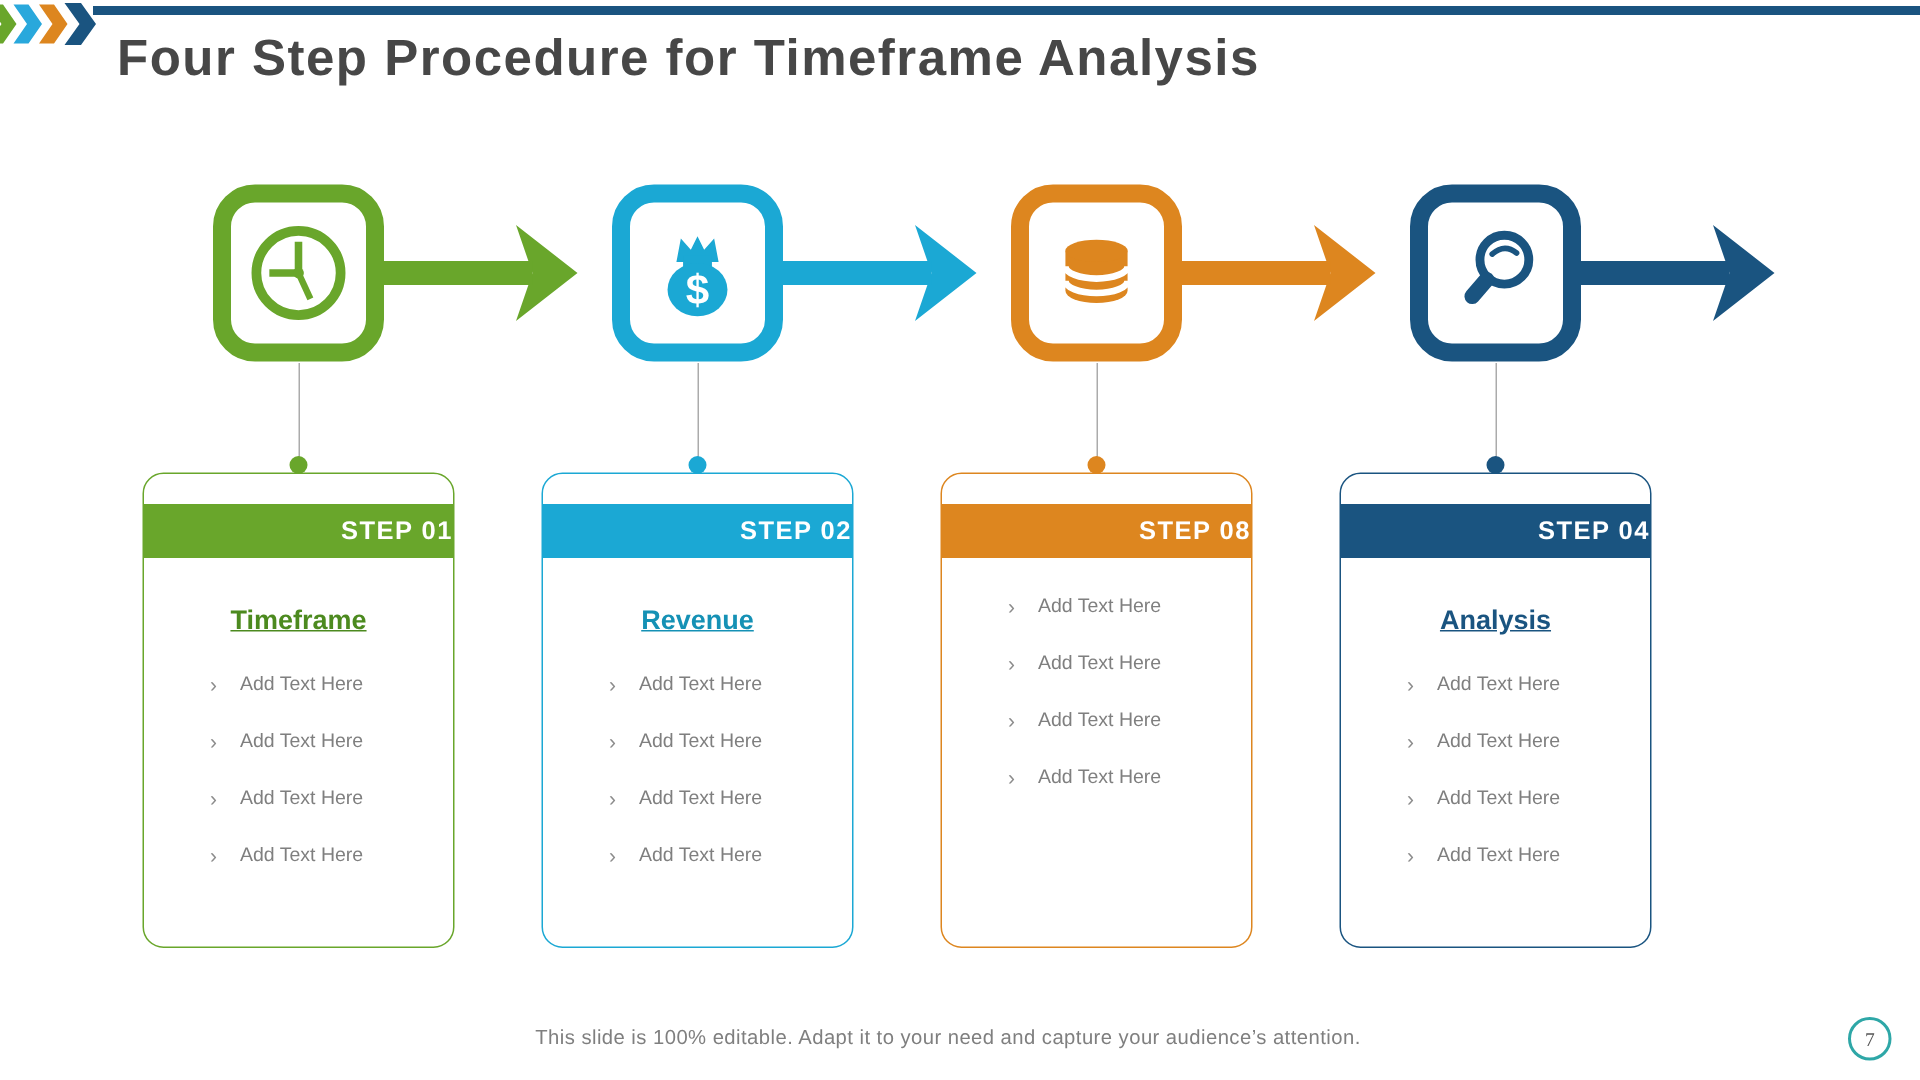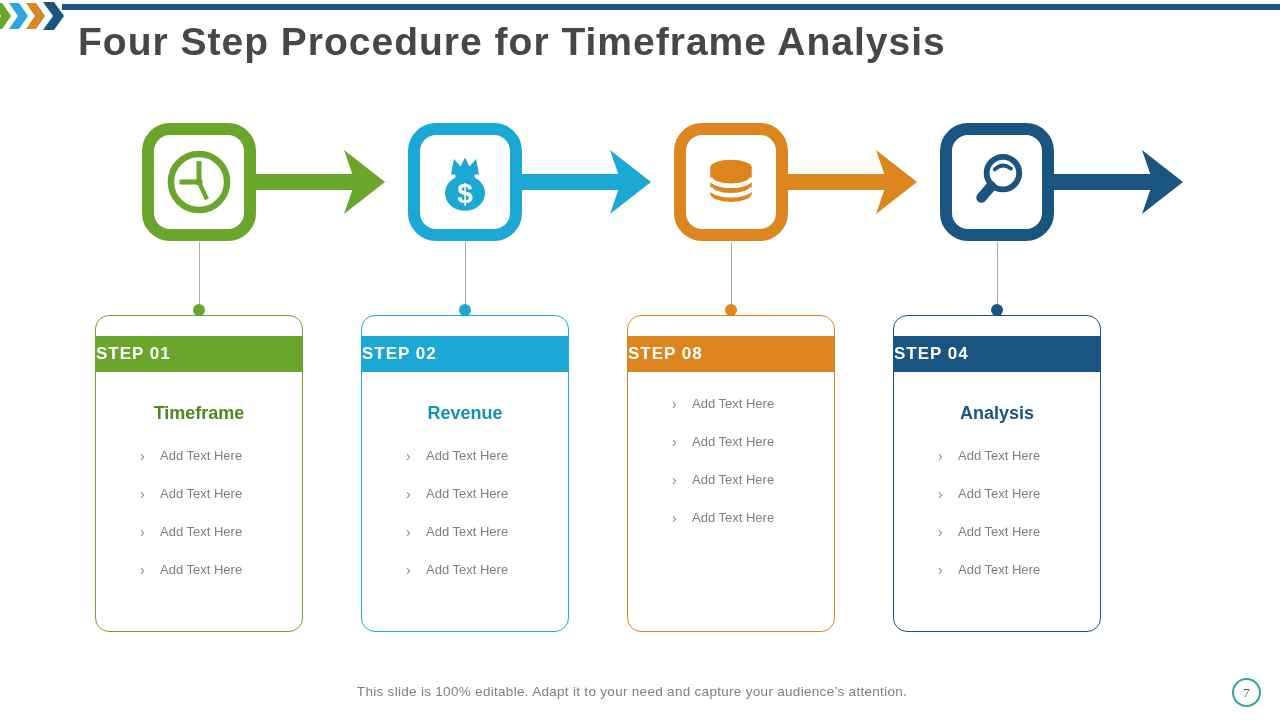--- a/index.html
+++ b/index.html
@@ -6,21 +6,21 @@
   html,body { width:1280px; height:720px; background:#fff; }
   body { font-family:"Liberation Sans", sans-serif; }
   .slide { position:relative; width:1280px; height:720px; background:#ffffff; overflow:hidden; }
 
   
   .chevrons { position:absolute; left:0; top:2px; }
   .top-line { position:absolute; left:62px; top:4px; right:0; height:6px; background:#1A5480; }
 
   .page-title {
     position:absolute; left:78px; top:20px;
-    font-size:39px; font-weight:700; color:#474747; letter-spacing:1px;
+    font-size:34px; font-weight:700; color:#474747; letter-spacing:1px;
   }
 
   
   .step { position:absolute; top:0; width:266px; height:720px; }
   .step.s0 { left:66px; }  .step.s1 { left:332px; }
   .step.s2 { left:598px; } .step.s3 { left:864px; }
 
   .icon-box {
     position:absolute; left:76px; top:123px; width:114px; height:118px;
     border:12px solid var(--c); border-radius:28px; background:#fff;
@@ -31,25 +31,25 @@
   .connector { position:absolute; left:133px; top:242px; width:1px; height:64px; background:#ABABAB; }
   .dot { position:absolute; left:127px; top:304px; width:12px; height:12px; border-radius:50%; background:var(--c); }
 
   .card {
     position:absolute; left:29px; top:315px; width:208px; height:317px;
     border:1px solid var(--c); border-radius:14px; background:#fff; overflow:hidden;
   }
   .card-band {
     margin-top:20px; height:36px; background:var(--c);
     color:#fff; font-weight:700; font-size:17px; letter-spacing:1px;
-    text-align:left; line-height:36px;
+    text-align:right; line-height:36px;
   }
   .card-title {
     margin-top:31px; text-align:center;
-    font-size:18px; font-weight:700; color:var(--tc);
+    font-size:18px; font-weight:700; color:var(--tc);text-decoration:underline;
   }
   .card ul { list-style:none; margin-top:24px; padding-left:44px; }
   .card li { font-size:13px; color:#7F7F7F; line-height:16px; margin-bottom:22px; display:flex; }
   .bullet-glyph { color:#8C8C8C; width:13px; margin-right:7px; font-size:14px; }
 
   .footer-note {
     position:absolute; left:0; top:684px; width:1264px; text-align:center;
     font-size:13.5px; color:#7F7F7F; letter-spacing:0.3px;
   }
   .page-badge {

